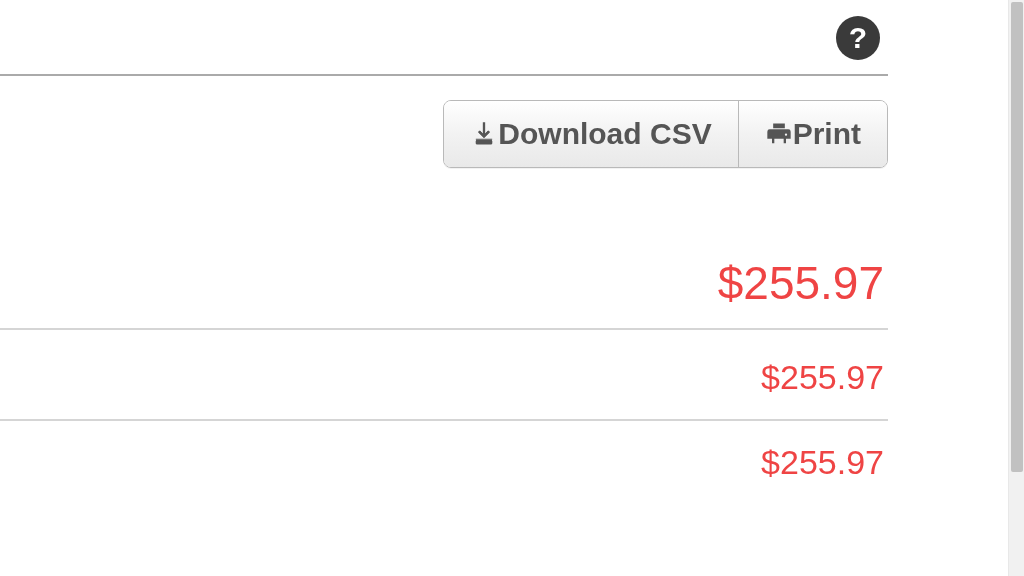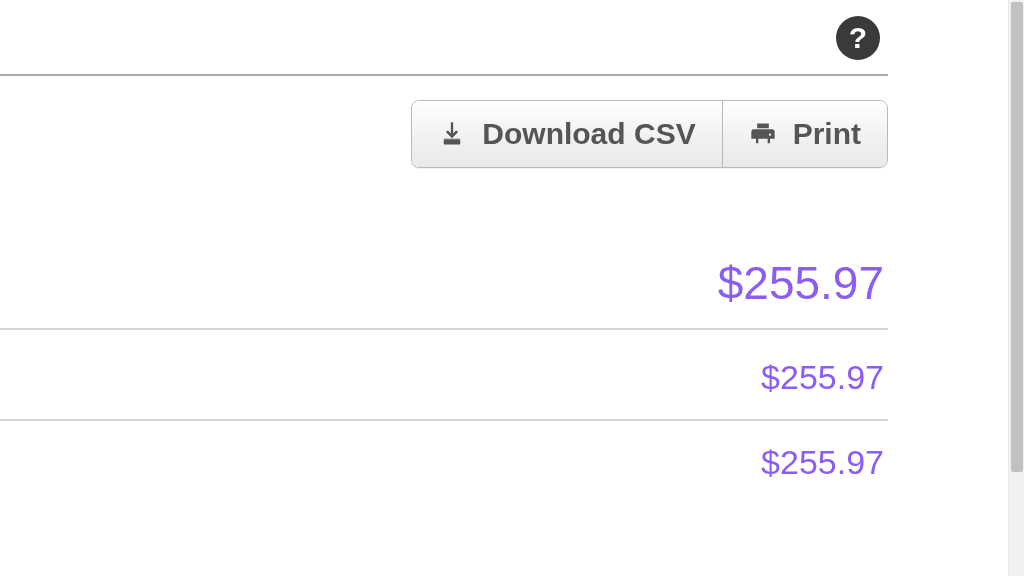--- a/index.html
+++ b/index.html
@@ -77,41 +77,40 @@
     }
     .btn {
       background: linear-gradient(to bottom, #ffffff 0%, #f2f2f2 50%, #e9e9e9 100%);
       border: none;
       padding: 16px 26px;
       font-size: 30px;
       font-weight: bold;
       color: #555555;
       display: flex;
       align-items: center;
-      gap: 16px;
       cursor: pointer;
       font-family: inherit;
     }
     .btn + .btn {
       border-left: 1px solid #b9b9b9;
       text-align: center;
     }
     .btn svg {
       width: 28px;
       height: 28px;
       fill: #555555;
     }
 
     .rows {
       width: 888px;
     }
     .row {
       text-align: right;
       padding-right: 4px;
-      color: #8b5cf6;
+      color: #ef4444;
     }
     .row-large {
       font-size: 46px;
       font-weight: 400;
       padding-top: 64px;
       padding-bottom: 18px;
       border-bottom: 2px solid #d5d5d5;
     }
     .row-med {
       font-size: 34px;

